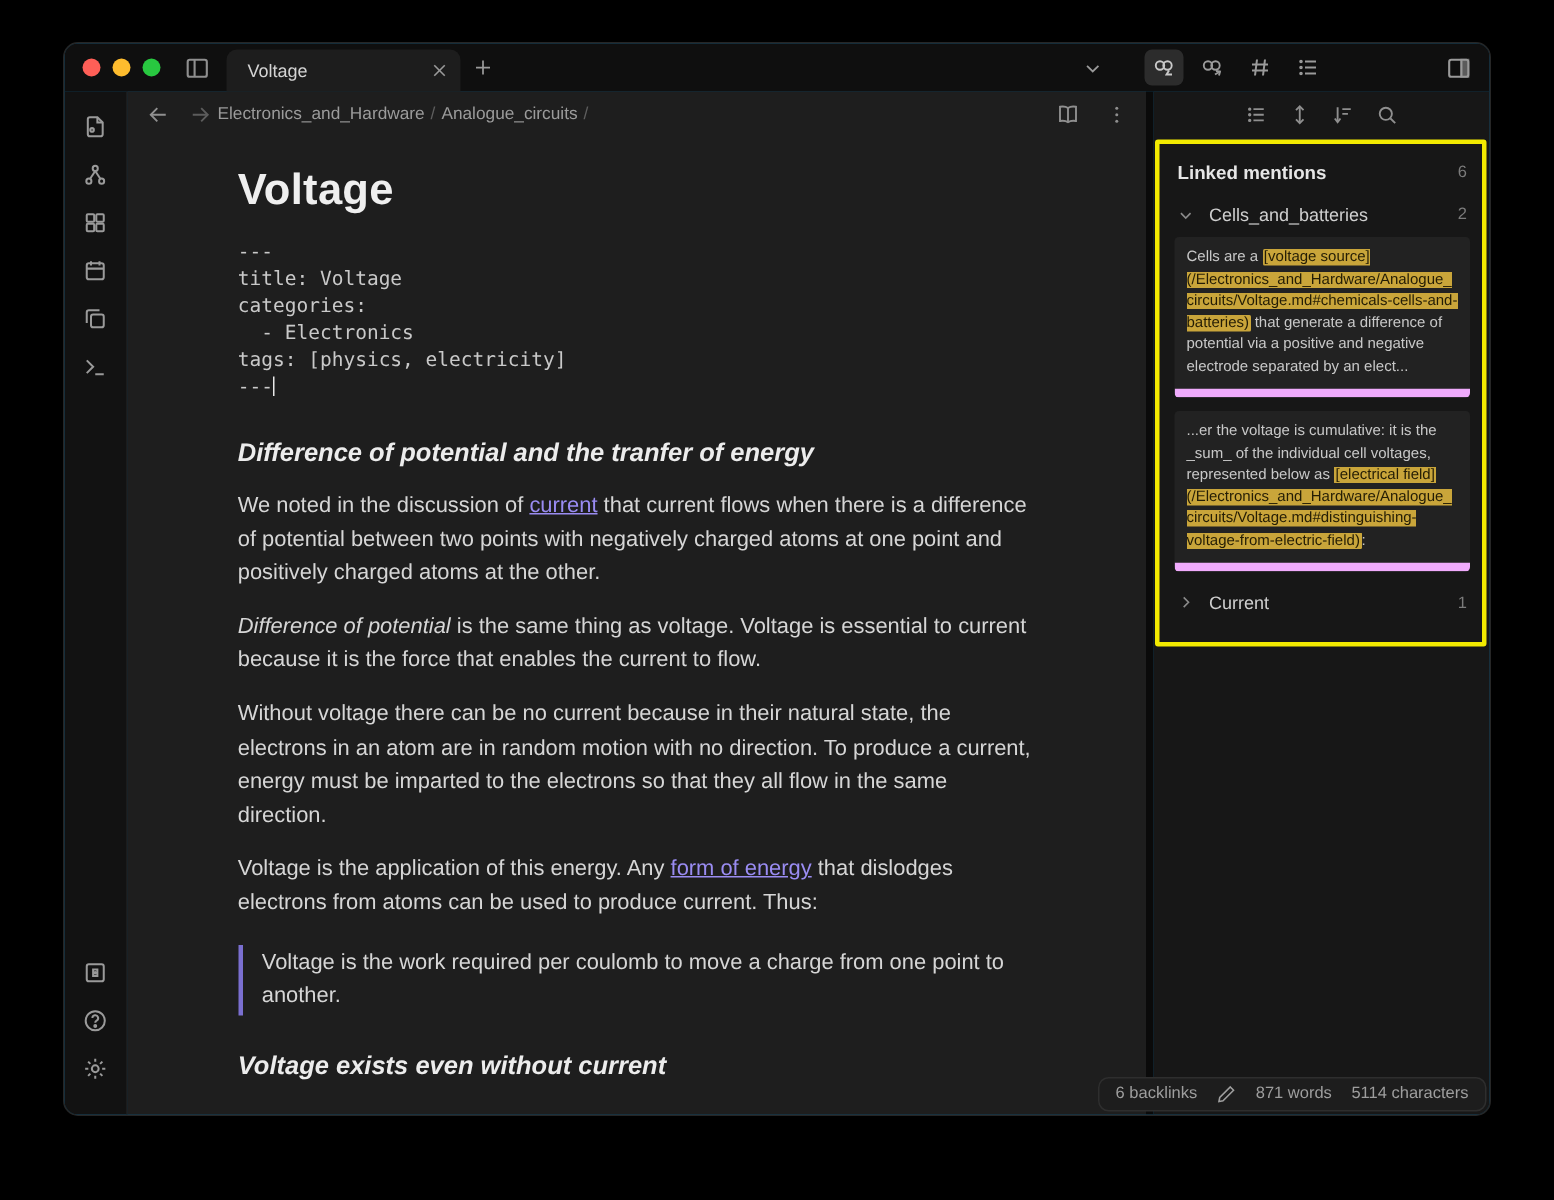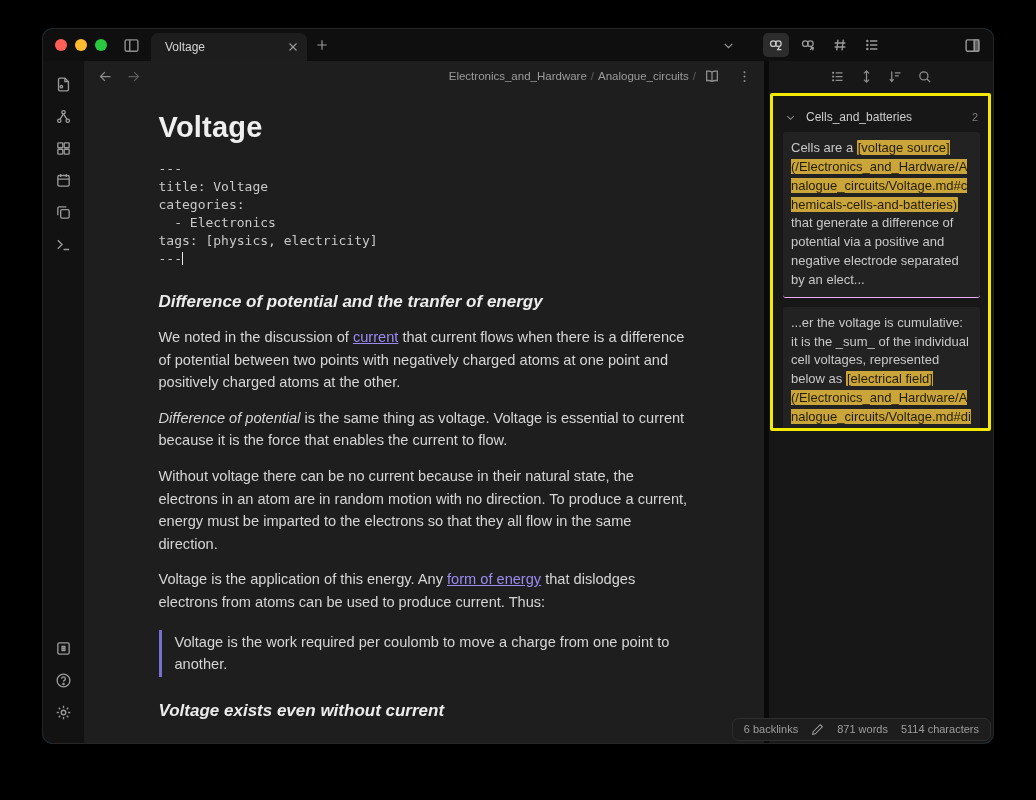--- a/index.html
+++ b/index.html
@@ -36,21 +36,21 @@
     padding:10px 0 12px; border-right:1px solid #1c1c1c; }
   .ribbon-icon { width:30px; height:26px; display:flex; align-items:center; justify-content:center;
     color:#9a9a9a; cursor:pointer; margin-bottom:6px; }
   .ribbon-spacer { flex:1; }
 
   .main-pane { flex:1; background:#1e1e1e; display:flex; flex-direction:column; min-width:0; }
   .pane-header { height:30px; display:flex; align-items:center; padding:0 8px; flex:0 0 30px; }
   .nav-arrows { display:flex; gap:4px; color:#8f8f8f; }
   .nav-btn { width:24px; height:22px; display:flex; align-items:center; justify-content:center; cursor:pointer; }
   .nav-btn.dim { color:#5c5c5c; }
-  .breadcrumb { flex:1; text-align:right; font-size:11.5px; color:#9b9b9b; white-space:nowrap;
+  .breadcrumb { flex:1; text-align:left; font-size:11.5px; color:#9b9b9b; white-space:nowrap;
     overflow:hidden; }
   .crumb { cursor:pointer; }
   .crumb-sep { color:#5f5f5f; padding:0 4px; }
   .pane-actions { display:flex; gap:8px; color:#8f8f8f; }
 
   .editor-scroll { flex:1; overflow:hidden; }
   .doc { max-width:532px; margin:0 auto; padding-top:20px; color:#d6d6d6; }
   .doc h1 { font-size:29px; color:#efefef; letter-spacing:.2px; margin-bottom:16px; }
   .frontmatter { font-family:"DejaVu Sans Mono", monospace; font-size:13px; line-height:18px;
     color:#c9c9c9; margin-bottom:10px; white-space:pre; }
@@ -73,23 +73,23 @@
 
   .annotated { margin:2px 2px 0 1px; border:3px solid #f2ea00; border-radius:2px;
     padding:10px 8px 8px 10px; height:338px; overflow:hidden; }
   .lm-head { display:flex; align-items:center; font-size:12.5px; font-weight:bold; color:#e6e6e6;
     padding:2px 2px 10px; }
   .lm-count { margin-left:auto; font-weight:normal; color:#7b7b7b; font-size:11px; }
   .lm-item { display:flex; align-items:center; gap:10px; font-size:12px; color:#cfcfcf;
     padding:4px 2px 8px; cursor:pointer; }
   .lm-item .chev { color:#8a8a8a; display:flex; }
   .lm-item .cnt { margin-left:auto; color:#7b7b7b; font-size:11px; }
-  .snippet { background:#222222; border-radius:3px; padding:7px 8px; font-size:13px;
+  .snippet { background:#222222; border-radius:3px; padding:7px 8px; font-size:10px;
     line-height:1.45; color:#c8c8c8; margin-bottom:9px; word-break:break-word; cursor:pointer;
-    border-bottom:1px solid #f0abfc; }
+    border-bottom:6px solid #f0abfc; }
   .snippet .hl { background:#c9a53a; color:#241d05; border-radius:1px; padding:0 1px; }
   .tree { margin-top:6px; }
   .tree .lm-item { padding:4.5px 2px; }
 
   
   .statusbar { position:absolute; right:2px; bottom:2px; background:#1d1d1d;
     border:1px solid #2e2e2e; border-radius:7px; display:flex; align-items:flex-start; gap:13px;
     padding:4px 11px; font-size:11px; color:#9e9e9e; }
   .status-item { display:flex; align-items:center; gap:5px; cursor:pointer; }
 </style>
@@ -332,20 +332,24 @@
         </span>
         <span class="rp-btn">
           <svg width="15" height="15" viewBox="0 0 24 24" fill="none" stroke="currentColor" stroke-width="2">
               <circle cx="11" cy="11" r="6.5"></circle>
               <line x1="16" y1="16" x2="21" y2="21"></line>
             </svg>
         </span>
       </div>
 
       <div class="annotated">
+        <div class="lm-head">
+          <span>Linked mentions</span>
+          <span class="lm-count">6</span>
+        </div>
 
         <div class="lm-item">
           <span class="chev">
             <svg width="11" height="11" viewBox="0 0 24 24" fill="none" stroke="currentColor" stroke-width="2.4">
                 <polyline points="5,9 12,16 19,9"></polyline>
               </svg>
           </span>
           <span>Cells_and_batteries</span>
           <span class="cnt">2</span>
         </div>

